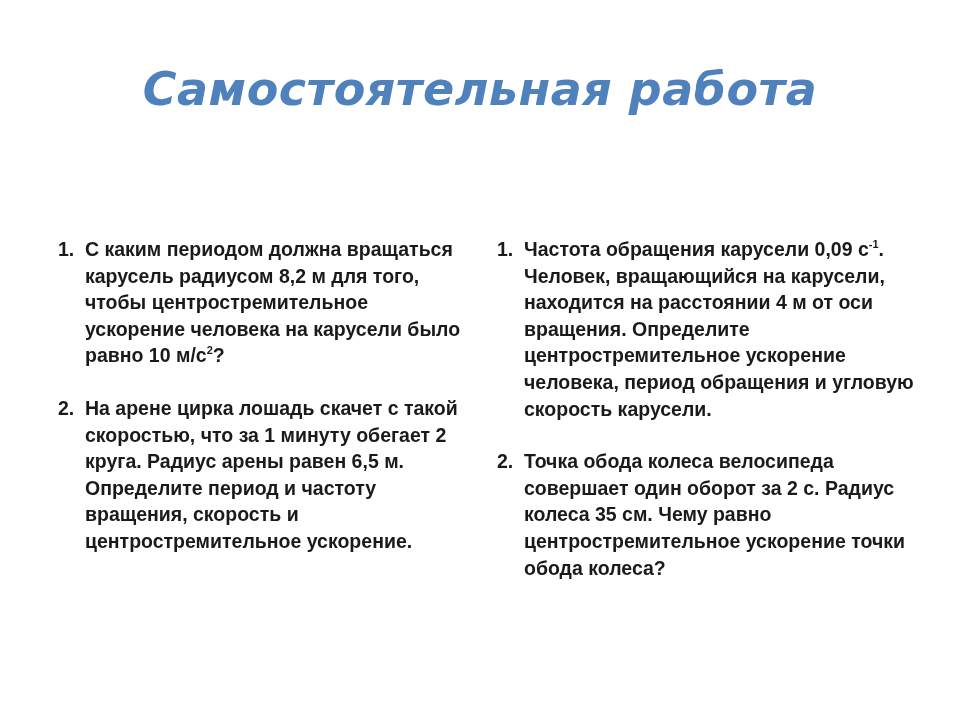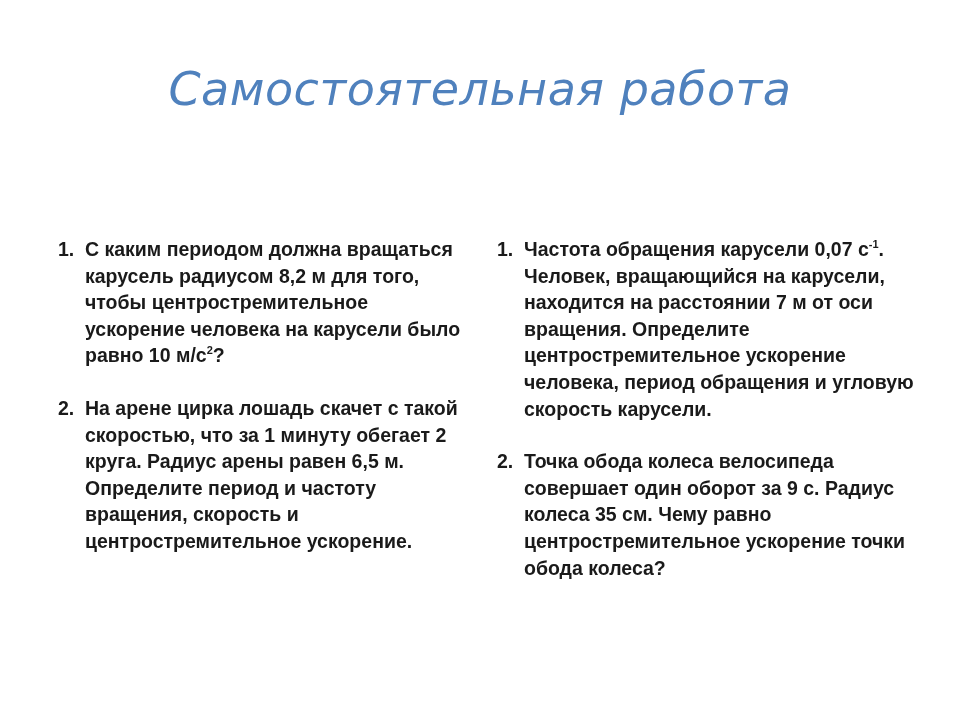--- a/index.html
+++ b/index.html
@@ -14,21 +14,21 @@
       overflow: hidden;
     }
     .slide-title {
       position: absolute;
       left: 0;
       top: 62px;
       width: 960px;
       text-align: center;
       font-family: "DejaVu Sans", sans-serif;
       font-style: italic;
-      font-weight: normal;
+      font-weight: bold;
       font-size: 46px;
       color: #4f81bd;
       letter-spacing: 0.5px;
       margin: 0;
     }
     .column {
       position: absolute;
       top: 236px;
       width: 410px;
       font-family: "Liberation Sans", sans-serif;
@@ -69,19 +69,19 @@
   </div>
   <div class="task">
     <span class="task-num">2.</span>
     <span class="task-text"><span>На арене цирка лошадь скачет с такой скоростью, что за 1 минуту обегает 2 круга. Радиус арены равен 6,5 м. Определите период и частоту вращения, скорость и центростремительное ускорение.</span><sup class="small"></sup><span></span></span>
   </div>
 </div>
 
 <div class="column right">
   <div class="task">
     <span class="task-num">1.</span>
-    <span class="task-text"><span>Частота обращения карусели 0,07 с</span><sup class="small">-1</sup><span>. Человек, вращающийся на карусели, находится на расстоянии 7 м от оси вращения. Определите центростремительное ускорение человека, период обращения и угловую скорость карусели.</span></span>
+    <span class="task-text"><span>Частота обращения карусели 0,09 с</span><sup class="small">-1</sup><span>. Человек, вращающийся на карусели, находится на расстоянии 4 м от оси вращения. Определите центростремительное ускорение человека, период обращения и угловую скорость карусели.</span></span>
   </div>
   <div class="task">
     <span class="task-num">2.</span>
-    <span class="task-text"><span>Точка обода колеса велосипеда совершает один оборот за 9 с. Радиус колеса 35 см. Чему равно центростремительное ускорение точки обода колеса?</span><sup class="small"></sup><span></span></span>
+    <span class="task-text"><span>Точка обода колеса велосипеда совершает один оборот за 2 с. Радиус колеса 35 см. Чему равно центростремительное ускорение точки обода колеса?</span><sup class="small"></sup><span></span></span>
   </div>
 </div>
 
 </body></html>

